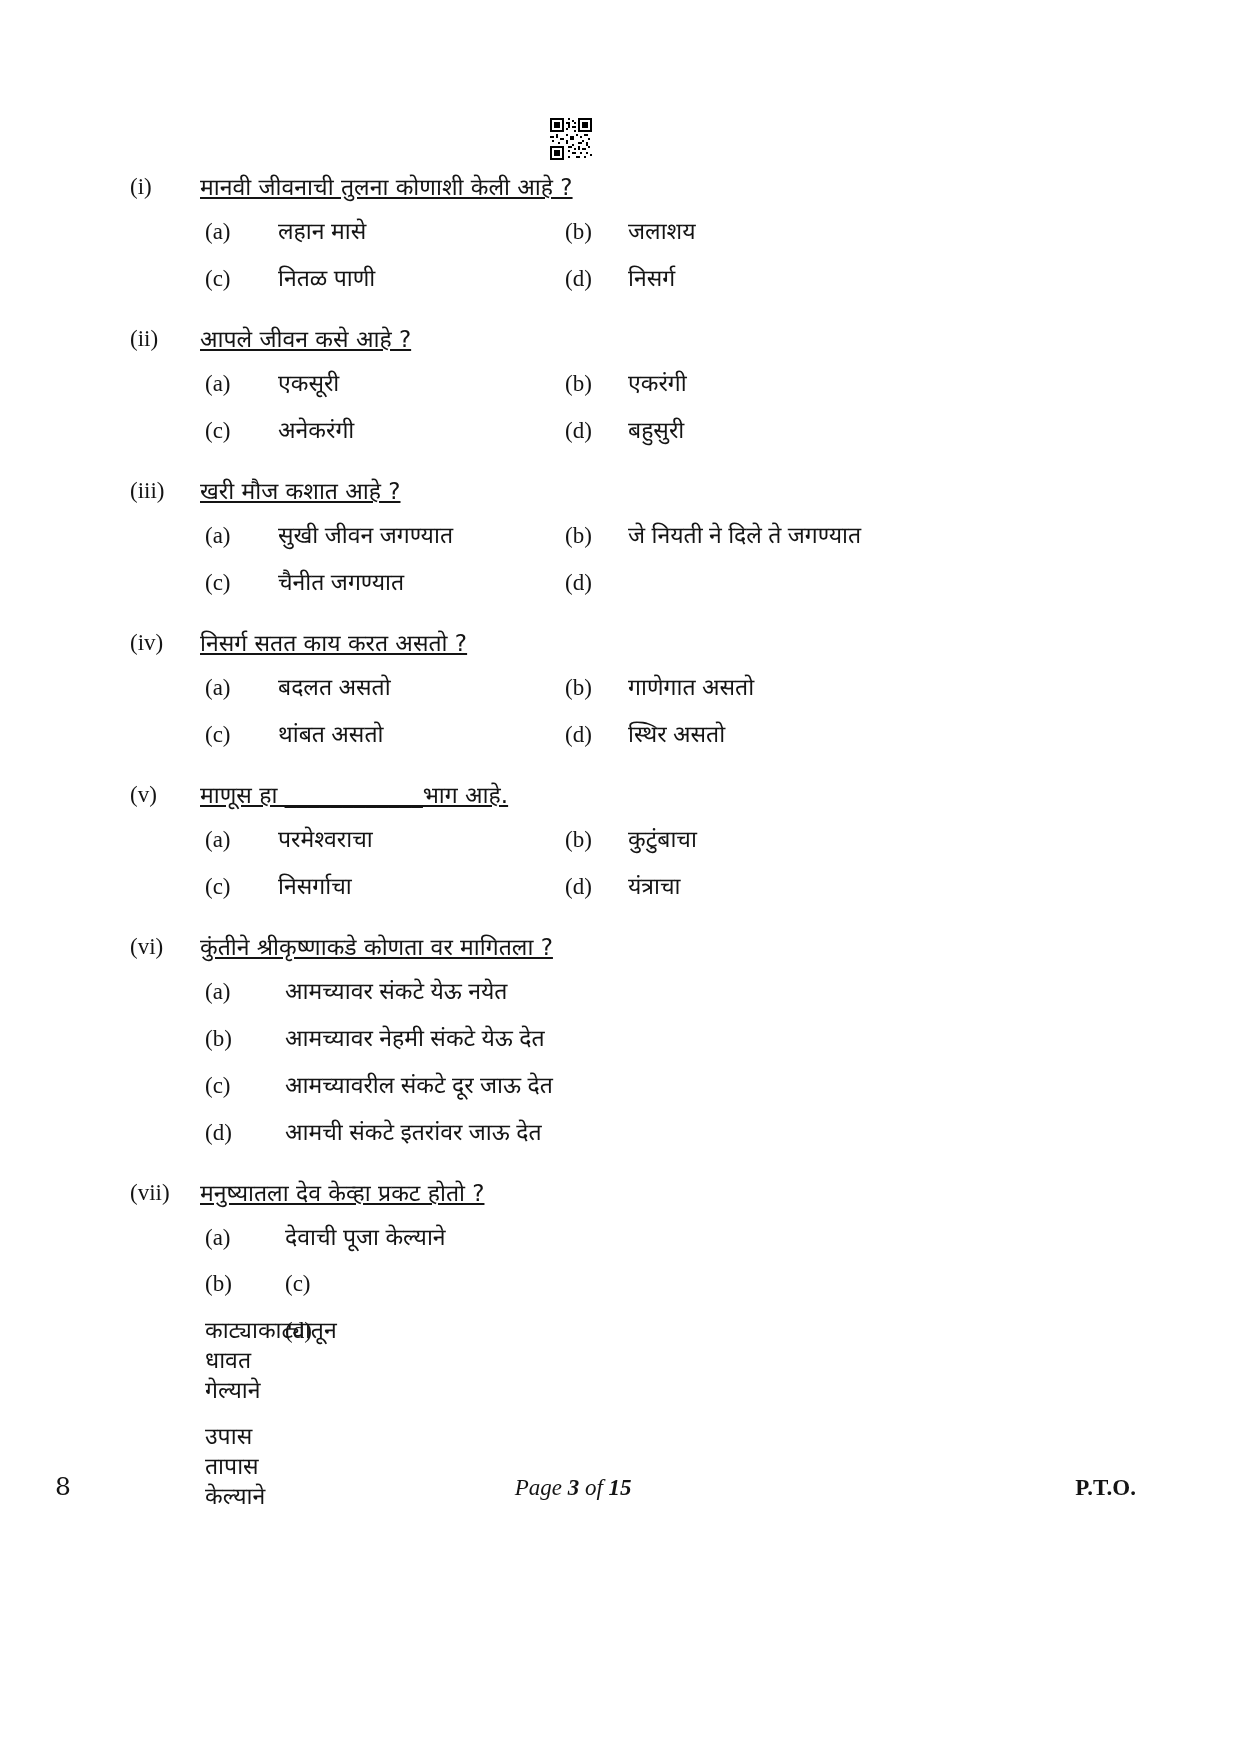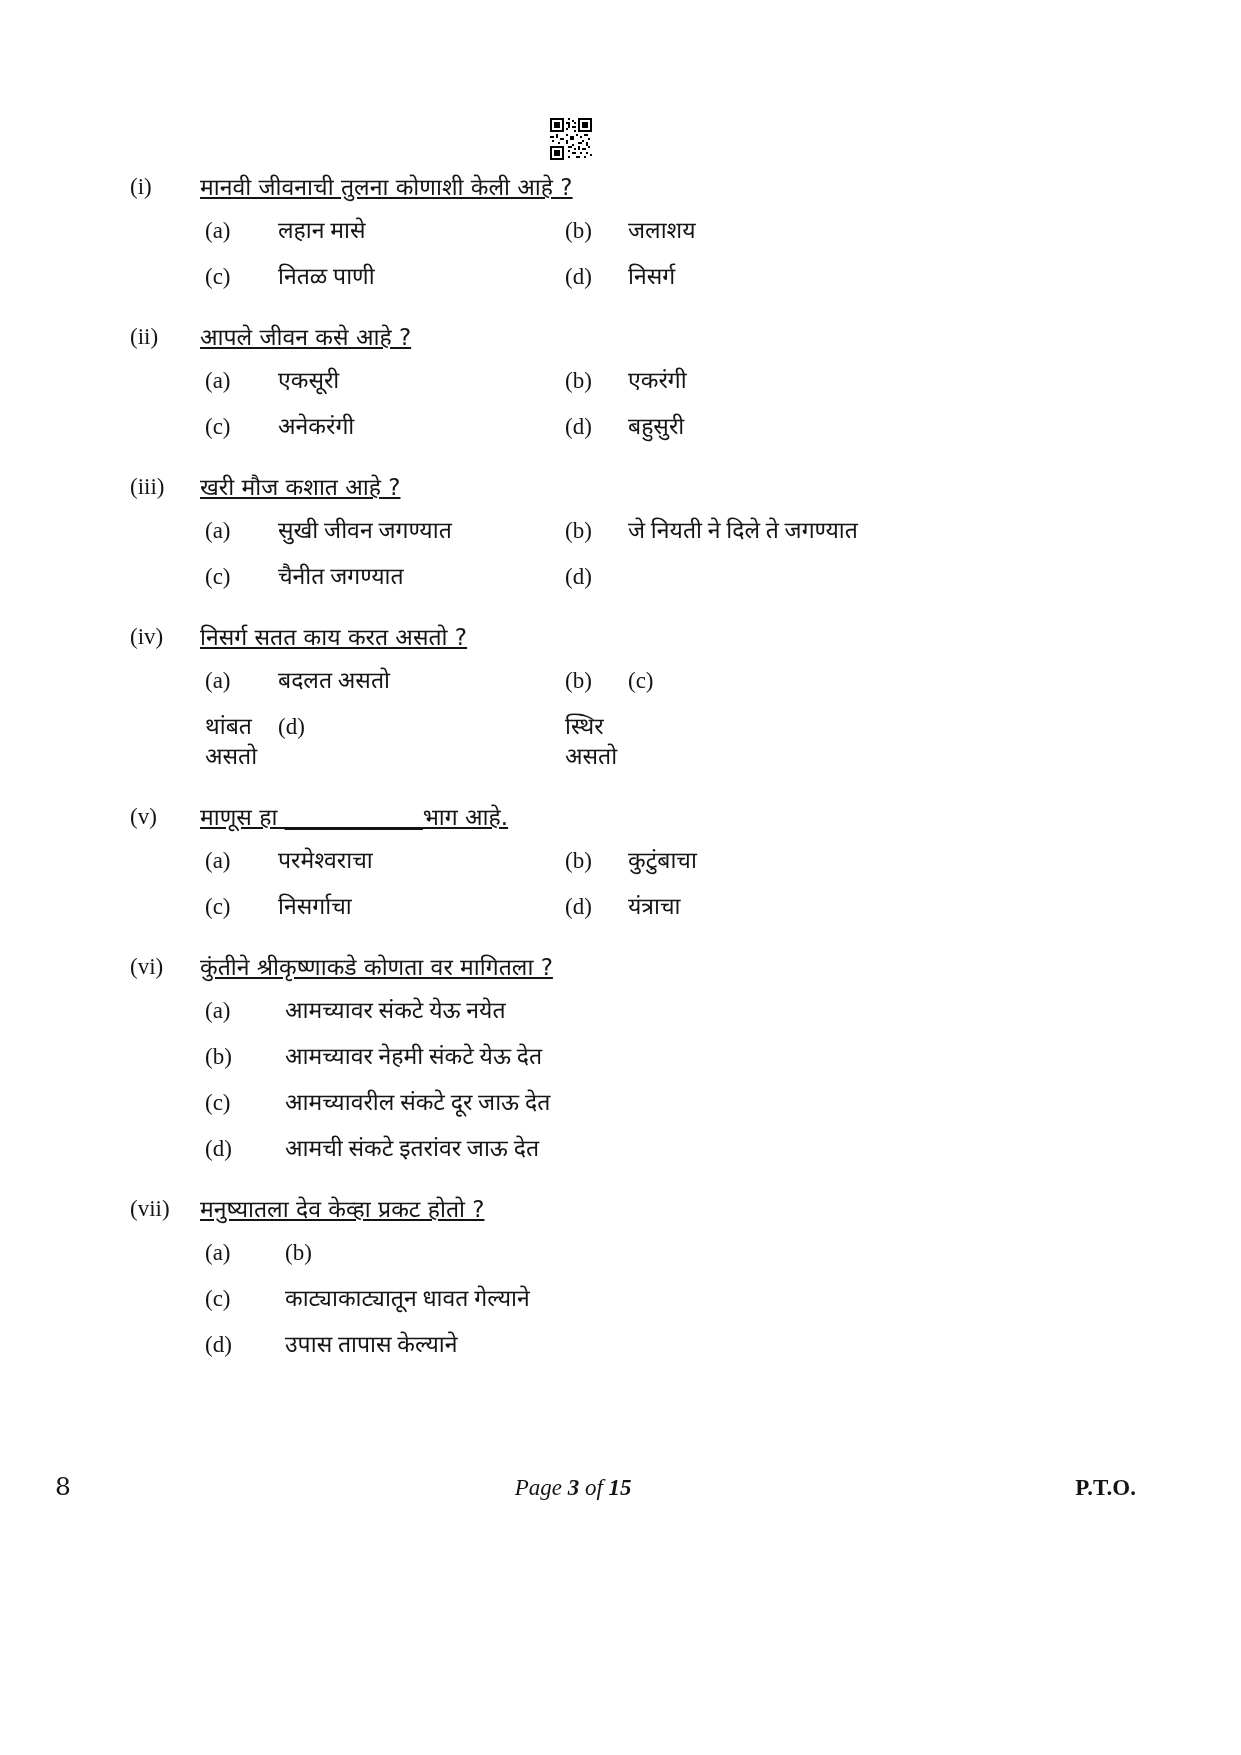--- a/index.html
+++ b/index.html
@@ -47,21 +47,21 @@
     align-items: baseline;
   }
   .opts.two-col { grid-template-columns: 73px 287px 63px 1fr; }
   .opts.one-col { grid-template-columns: 80px 1fr; }
   .opt-label {
     font-family: "Liberation Serif", serif;
     font-size: 23px;
     line-height: 30px;
   }
   .opt-text {
-    font-family: Liberation Serif, serif;
+    font-family: Liberation Sans, sans-serif;
     font-size: 23px;
     line-height: 30px;
   }
 
   .footer {
     position: absolute;
     top: 1472px;
     left: 0;
     width: 100%;
     padding: 0 105px 0 55px;
@@ -196,20 +196,21 @@
 
   <div class="question">
     <div class="q-row">
       <span class="q-num latin">(iv)</span>
       <span class="q-text deva">निसर्ग सतत काय करत असतो ?</span>
     </div>
     <div class="opts two-col">
           <span class="opt-label">(a)</span>
           <span class="opt-text">बदलत असतो</span>
           <span class="opt-label">(b)</span>
+          <span class="opt-text">गाणेगात असतो</span>
           <span class="opt-label">(c)</span>
           <span class="opt-text">थांबत असतो</span>
           <span class="opt-label">(d)</span>
           <span class="opt-text">स्थिर असतो</span>
         </div>
   </div>
 
   <div class="question">
     <div class="q-row">
       <span class="q-num latin">(v)</span>
@@ -244,20 +245,21 @@
         </div>
   </div>
 
   <div class="question">
     <div class="q-row">
       <span class="q-num latin">(vii)</span>
       <span class="q-text deva">मनुष्यातला देव केव्हा प्रकट होतो ?</span>
     </div>
     <div class="opts one-col">
           <span class="opt-label">(a)</span>
+          <span class="opt-text">देवाची पूजा केल्याने</span>
           <span class="opt-label">(b)</span>
           <span class="opt-label">(c)</span>
           <span class="opt-text">काट्याकाट्यातून धावत गेल्याने</span>
           <span class="opt-label">(d)</span>
           <span class="opt-text">उपास तापास केल्याने</span>
         </div>
   </div>
 </div>
 
   <div class="footer">

